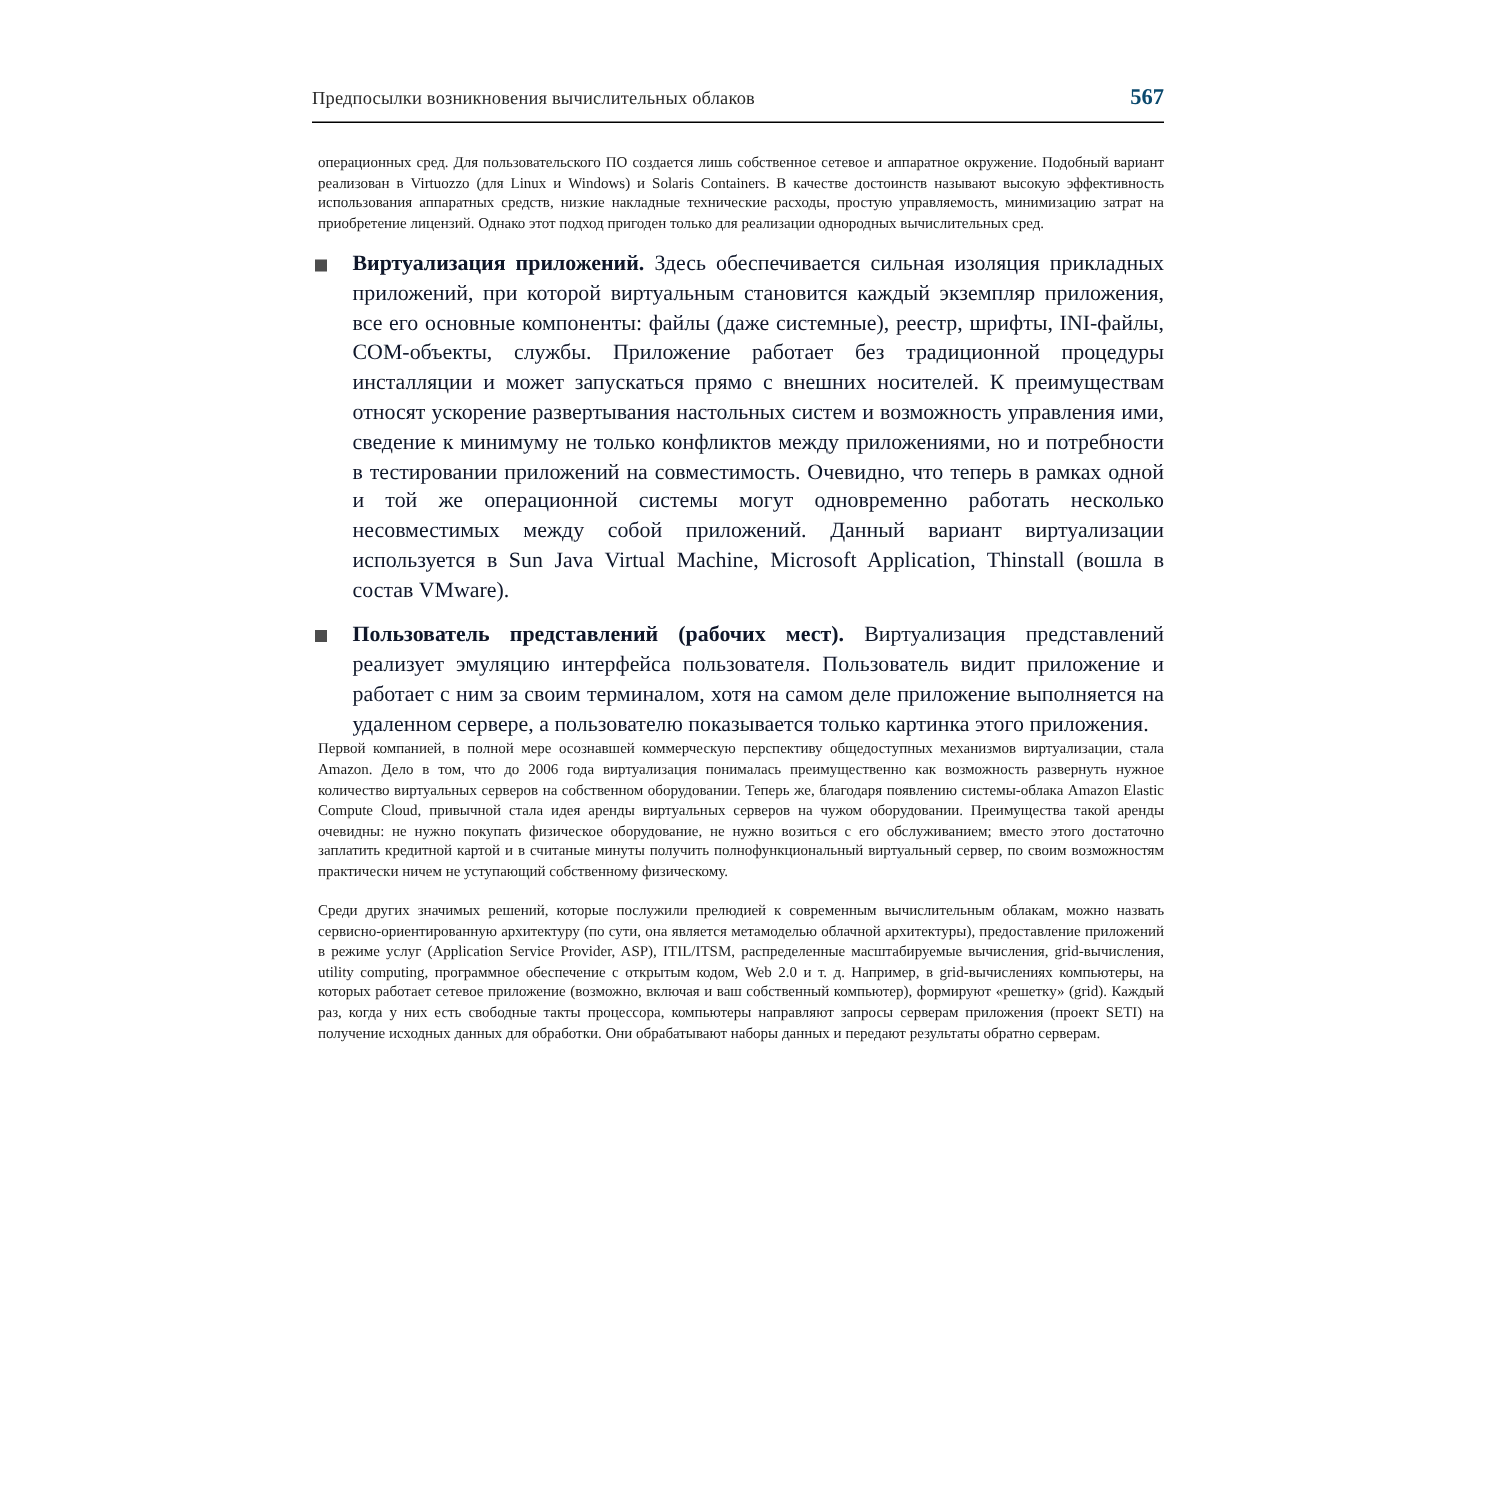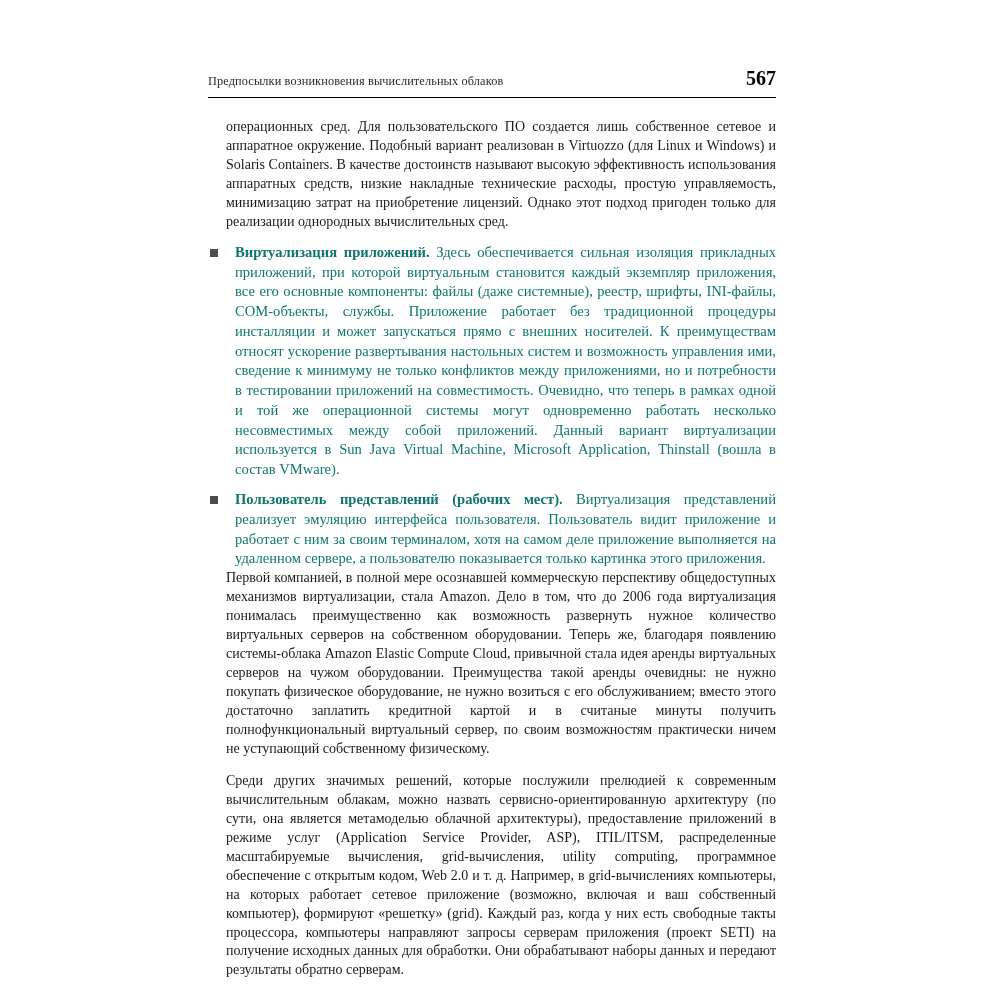--- a/index.html
+++ b/index.html
@@ -18,70 +18,70 @@
   .page {
     width: 1000px;
     height: 1000px;
     background: #ffffff;
     position: relative;
     box-sizing: border-box;
   }
   .content {
     position: absolute;
     left: 208px;
-    top: 67px;
+    top: 57px;
     width: 568px;
   }
   .header {
     display: flex;
     align-items: baseline;
     justify-content: space-between;
     border-bottom: 1.5px solid #000;
     padding-bottom: 7px;
   }
   .running-head {
     font-size: 12.3px;
     color: #2a2a2a;
     letter-spacing: 0.01em;
     font-family: "Liberation Serif", serif;
   }
   .page-number {
-    font-size: 20px;
+    font-size: 15px;
     font-weight: bold;
-    color: #000000;
+    color: #0c4a6e;
     font-family: "Liberation Serif", serif;
     text-align: center;
   }
   .body-text {
     margin-top: 20px;
   }
   p.para {
-    margin: 0 0 0 18px;
-    font-size: 14px;
+    margin: 0 0 0 4px;
+    font-size: 10px;
     line-height: 1.355;
     text-align: justify;
     color: #1a1a1a;
     text-indent: 0;
     hyphens: manual;
   }
   p.para + p.para {
     margin-top: 13px;
   }
   ul.bullets {
     list-style: none;
     margin: 11px 0 0 0;
     padding: 0;
   }
   ul.bullets li {
     position: relative;
     padding-left: 27px;
     font-size: 14.6px;
     line-height: 1.355;
     text-align: justify;
-    color: #0f766e;
+    color: #0f172a;
     margin-bottom: 10px;
   }
   ul.bullets li:last-child { margin-bottom: 0; }
   .bullet-mark {
     position: absolute;
     left: 2px;
     top: 6px;
     width: 8px;
     height: 8px;
     background: #4d4d4d;

